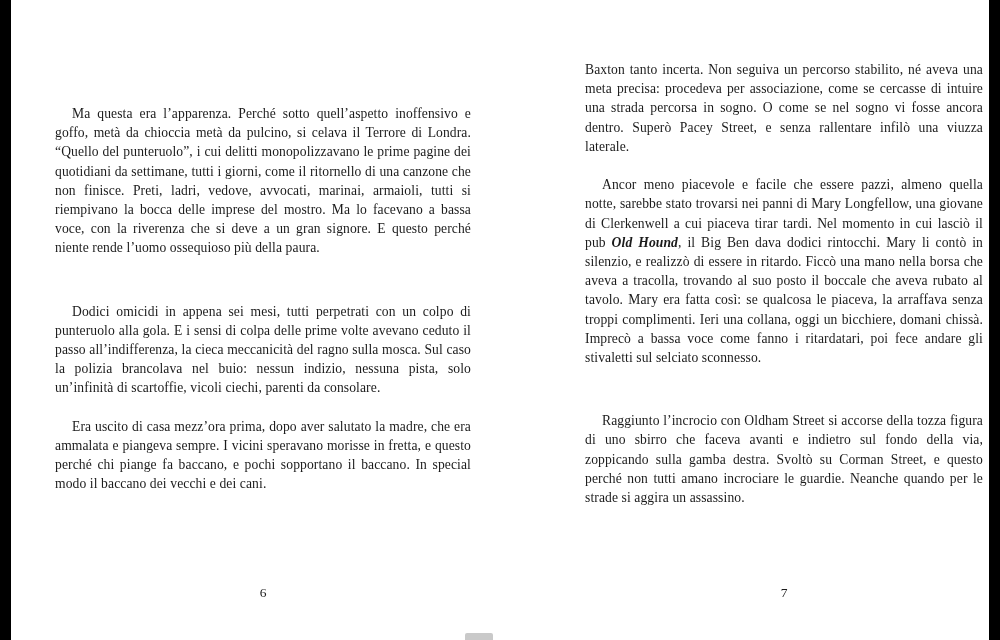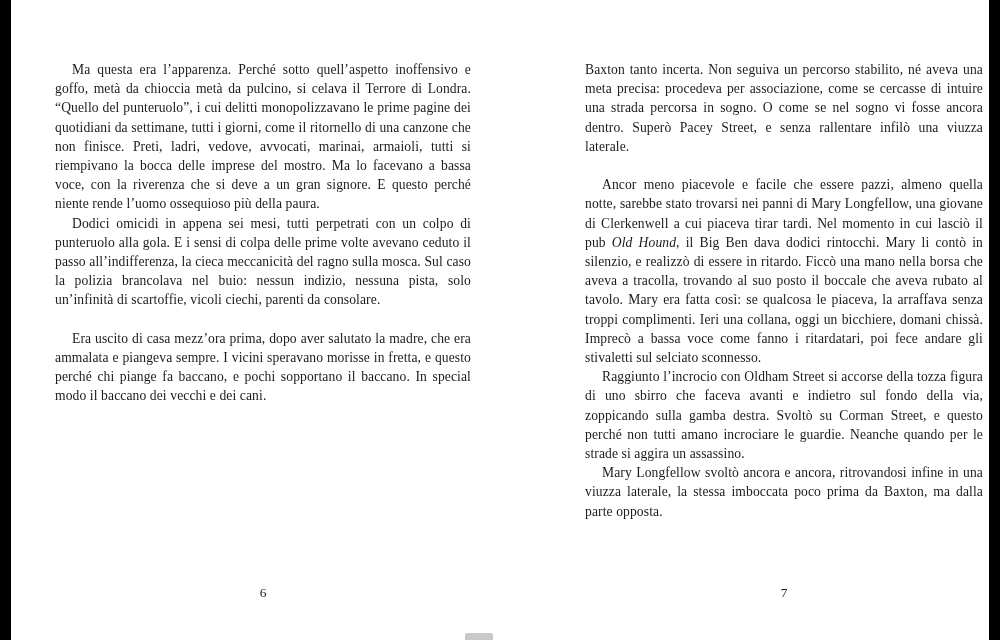--- a/index.html
+++ b/index.html
@@ -34,23 +34,23 @@
   .page.left-page  { left: 55px;  width: 416px; }
   .page.right-page { left: 585px; width: 398px; }
 
   .page-text {
     font-size: 13.6px;
     line-height: 19.2px;
     text-align: justify;
     letter-spacing: 0.1px;
   }
   .para { margin: 0; padding: 0; }
-  .para.indent { text-indent: 17px; }
+  .para.indent { text-indent: 17px; margin-top: 44px; }
   .para.gap { margin-top: 19.2px; }
-  .para i { font-style: italic; }
+  .para i { font-style: italic; font-weight: bold; }
 
   .page-number {
     position: absolute;
     top: 525px;
     left: 0;
     width: 100%;
     text-align: center;
     font-size: 13.5px;
     color: #1b1b1b;
   }
@@ -78,18 +78,17 @@
     <p class="para indent gap">Era uscito di casa mezz’ora prima, dopo aver salutato la madre, che era ammalata e piangeva sempre. I vicini speravano morisse in fretta, e questo perché chi piange fa baccano, e pochi sopportano il baccano. In special modo il baccano dei vecchi e dei cani.</p>
   </div>
   <div class="page-number">6</div>
 </section>
 
 <section class="page right-page">
   <div class="page-text">
     <p class="para">Baxton tanto incerta. Non seguiva un percorso stabilito, né aveva una meta precisa: procedeva per associazione, come se cercasse di intuire una strada percorsa in sogno. O come se nel sogno vi fosse ancora dentro. Superò Pacey Street, e senza rallentare infilò una viuzza laterale.</p>
     <p class="para indent gap"><span>Ancor meno piacevole e facile che essere pazzi, almeno quella notte, sarebbe stato trovarsi nei panni di Mary Longfellow, una giovane di Clerkenwell a cui piaceva tirar tardi. Nel momento in cui lasciò il pub </span><i>Old Hound</i><span>, il Big Ben dava dodici rintocchi. Mary li contò in silenzio, e realizzò di essere in ritardo. Ficcò una mano nella borsa che aveva a tracolla, trovando al suo posto il boccale che aveva rubato al tavolo. Mary era fatta così: se qualcosa le piaceva, la arraffava senza troppi complimenti. Ieri una collana, oggi un bicchiere, domani chissà. Imprecò a bassa voce come fanno i ritardatari, poi fece andare gli stivaletti sul selciato sconnesso.</span></p>
     <p class="para indent">Raggiunto l’incrocio con Oldham Street si accorse della tozza figura di uno sbirro che faceva avanti e indietro sul fondo della via, zoppicando sulla gamba destra. Svoltò su Corman Street, e questo perché non tutti amano incrociare le guardie. Neanche quando per le strade si aggira un assassino.</p>
-    <p class="para indent">Mary Longfellow svoltò ancora e ancora, ritrovandosi infine in una viuzza laterale, la stessa imboccata poco prima da Baxton, ma dalla parte opposta.</p>
   </div>
   <div class="page-number">7</div>
 </section>
 
 <div class="bottom-handle"></div>
 
 </body></html>

